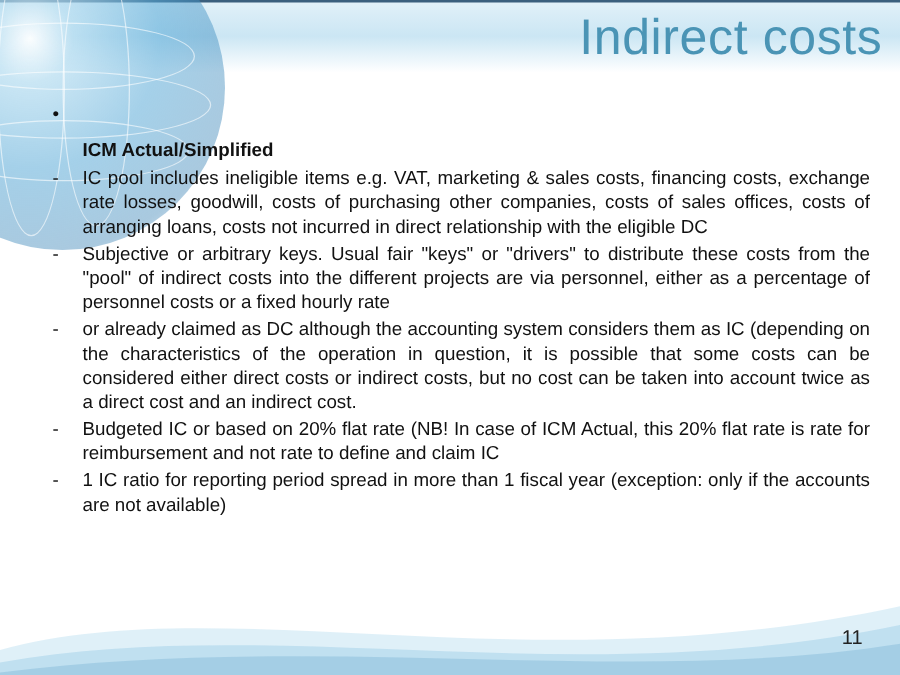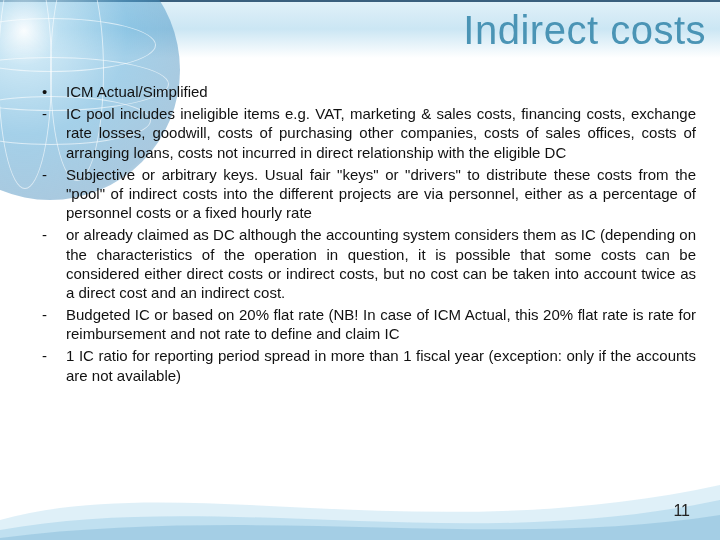--- a/index.html
+++ b/index.html
@@ -89,21 +89,21 @@
   }
   .marker {
     width: 24px;
     flex: 0 0 24px;
     padding-left: 2px;
   }
   .txt {
     flex: 1 1 auto;
     text-align: justify;
   }
-  .bold { font-weight: normal; }
+  .bold { font-weight: bold; margin-top: 29px; }
   .pagenum {
     position: absolute;
     right: 30px;
     bottom: 20px;
     font-size: 16px;
     color: #222;
     margin-left: 42px;
   }
   .swoosh {
     position: absolute;

